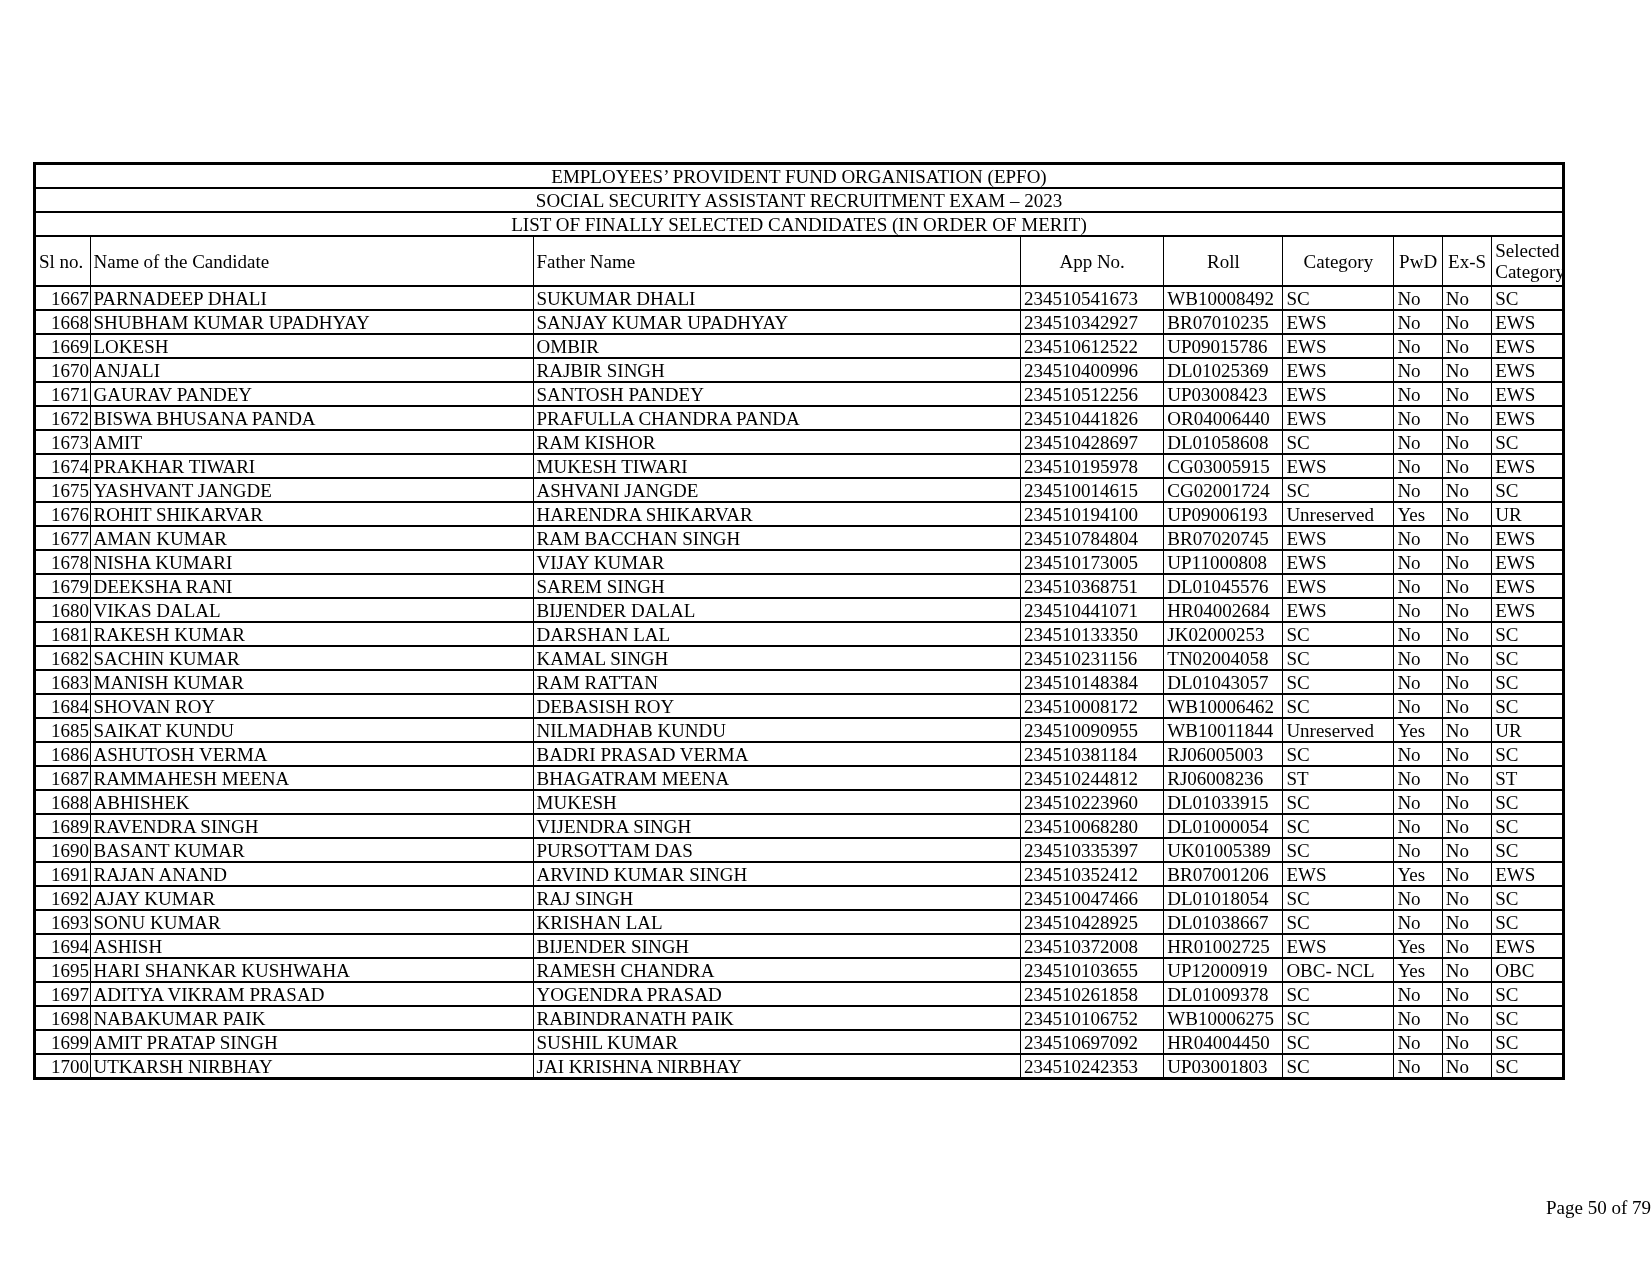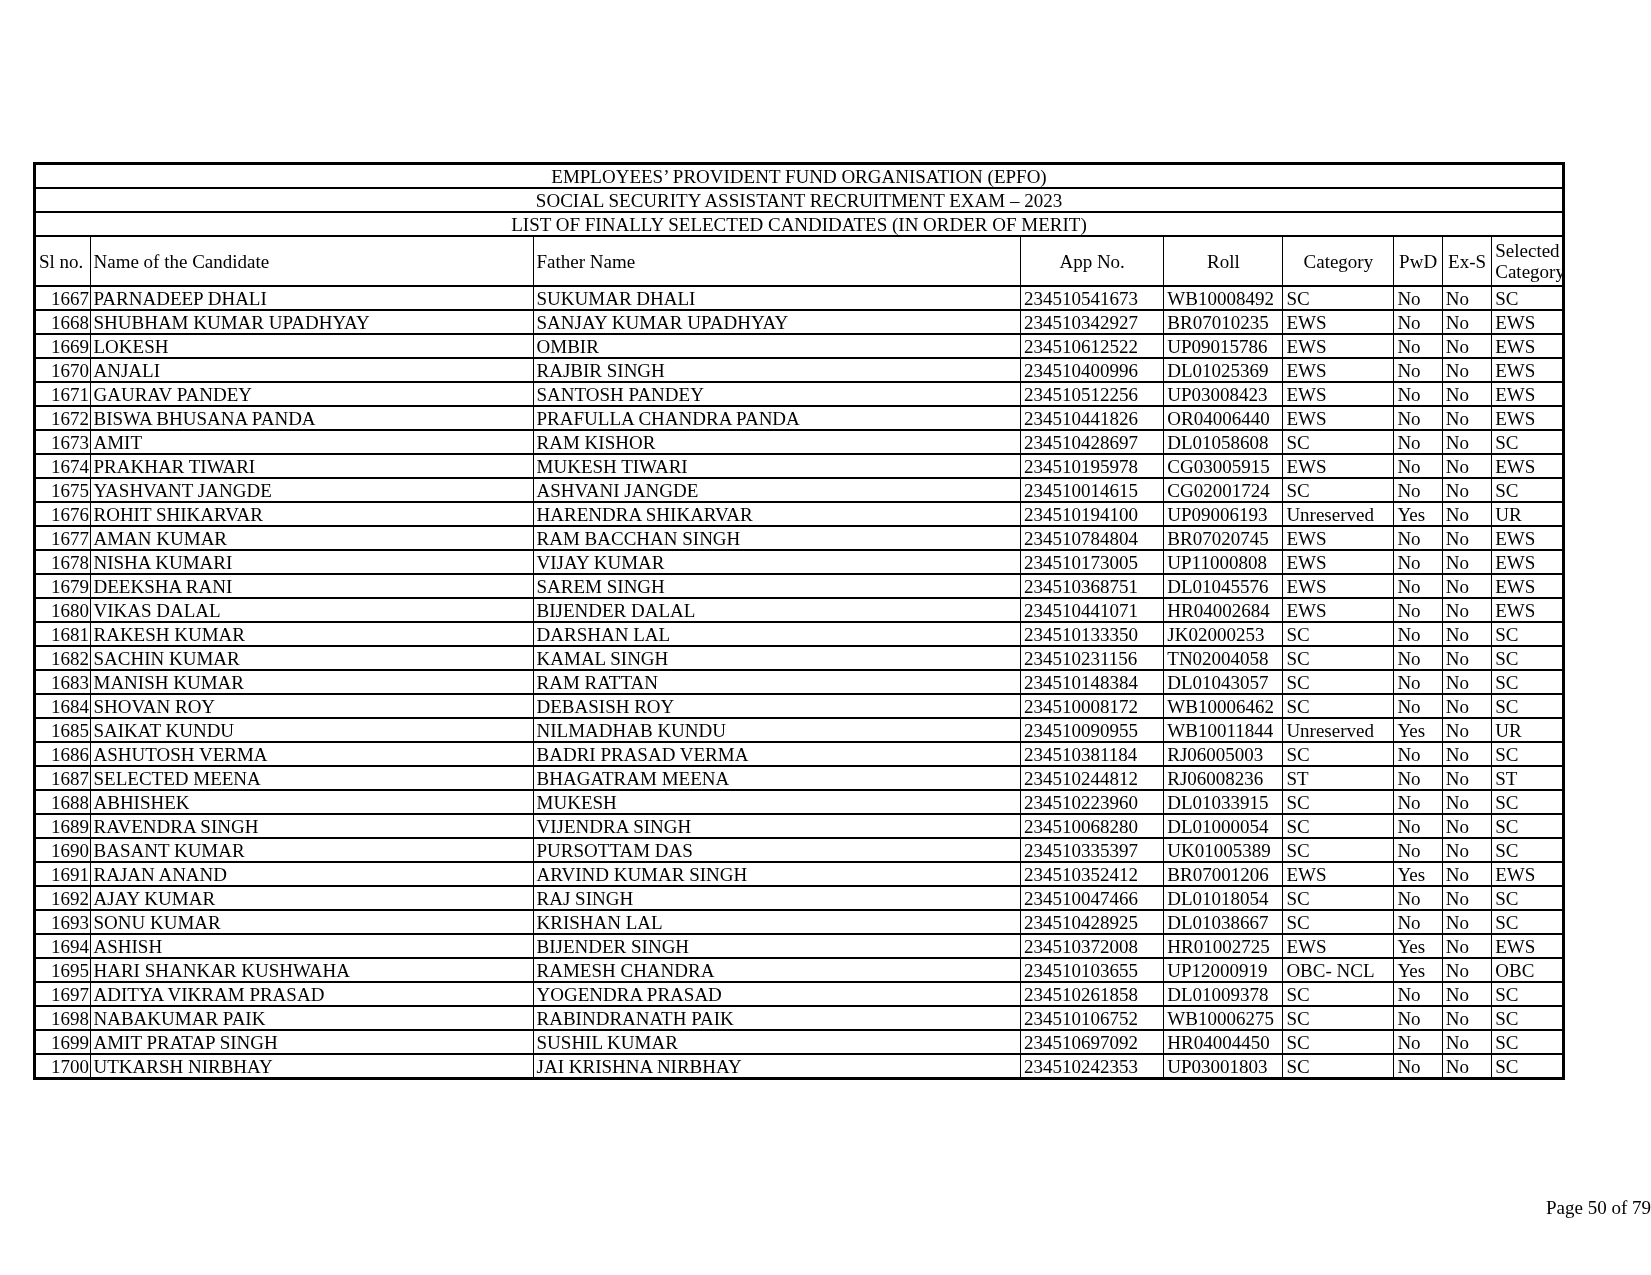--- a/index.html
+++ b/index.html
@@ -307,21 +307,21 @@
           <td class="col-father_name">BADRI PRASAD VERMA</td>
           <td class="col-app_no">234510381184</td>
           <td class="col-roll">RJ06005003</td>
           <td class="col-category">SC</td>
           <td class="col-pwd">No</td>
           <td class="col-ex_s">No</td>
           <td class="col-selected_category">SC</td>
         </tr>
         <tr>
           <td class="col-sl_no">1687</td>
-          <td class="col-name">SELECTED MEENA</td>
+          <td class="col-name">RAMMAHESH MEENA</td>
           <td class="col-father_name">BHAGATRAM MEENA</td>
           <td class="col-app_no">234510244812</td>
           <td class="col-roll">RJ06008236</td>
           <td class="col-category">ST</td>
           <td class="col-pwd">No</td>
           <td class="col-ex_s">No</td>
           <td class="col-selected_category">ST</td>
         </tr>
         <tr>
           <td class="col-sl_no">1688</td>

